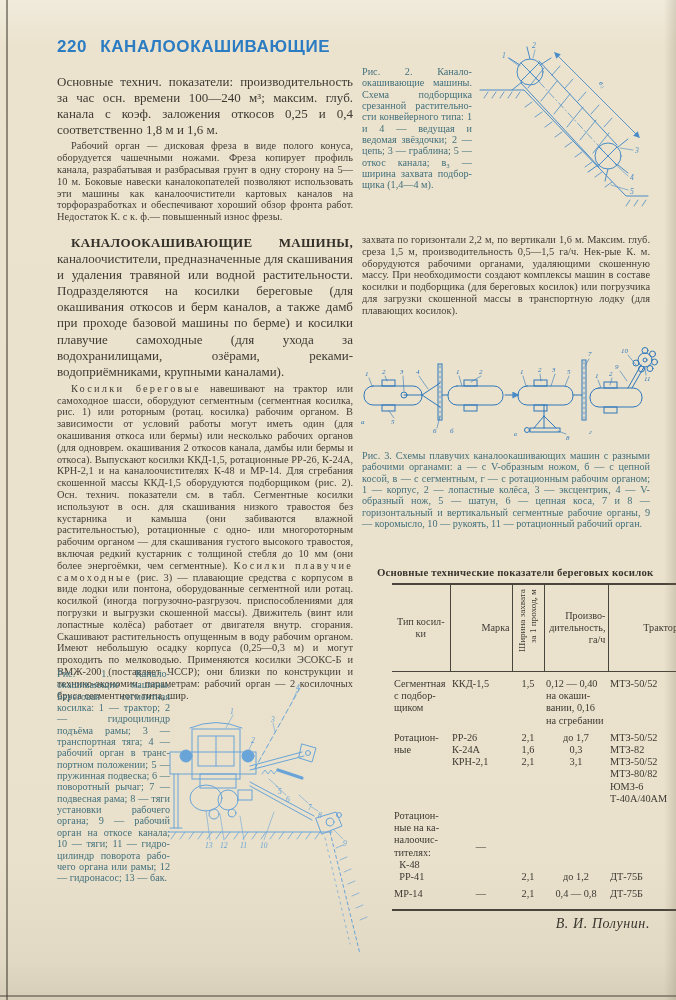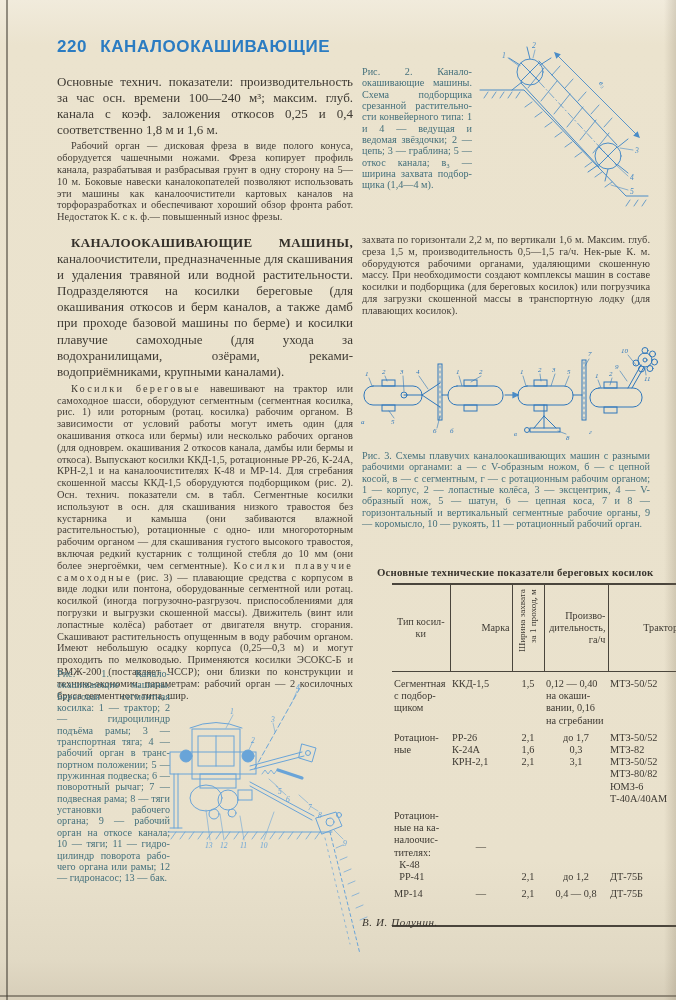--- a/index.html
+++ b/index.html
@@ -34,27 +34,27 @@
   .fig3art{position:absolute;left:358px;top:344px;}
   .ttitle{position:absolute;left:362px;top:566px;width:288px;font-weight:bold;
         font-size:10.8px;color:#39352e;text-align:left;letter-spacing:.2px;margin-left:15px;}
   table.spec{position:absolute;left:362px;top:583px;width:288px;border-collapse:collapse;
         table-layout:fixed;font-size:10.3px;line-height:12.2px;color:#3e3a33;margin-left:30px;}
   table.spec th{border-top:2px solid #4a453c;border-bottom:1.3px solid #4a453c;
         font-weight:normal;padding:2px;height:82px;vertical-align:middle;text-align:center;font-size:10.2px;}
   table.spec th + th{border-left:1px solid #4a453c;text-align:right;}
   table.spec td{padding:2px 2px 3px;vertical-align:top;white-space:pre-line;}
   table.spec tr.r1 td{padding-top:6px;}
-  table.spec tr.last td{border-bottom:2px solid #4a453c;padding-bottom:25px;}
+  table.spec tr.last td{border-bottom:2px solid #4a453c;padding-bottom:9px;}
   .vert{writing-mode:vertical-rl;transform:rotate(180deg);white-space:pre-line;
         margin:0 auto;font-size:9.1px;line-height:11px;height:78px;}
   .tc{text-align:center;} .vb{vertical-align:bottom !important;}
   .vm{vertical-align:middle !important;}
-  .sig{position:absolute;left:362px;top:916px;width:288px;
-        font-style:italic;font-size:11px;color:#39352e;letter-spacing:.6px;}
+  .sig{position:absolute;left:362px;top:916px;width:288px;text-align:right;
+        font-style:italic;font-size:14px;color:#39352e;letter-spacing:.6px;}
   svg{overflow:visible;}
   .flabel{font-family:"Liberation Serif",serif;font-style:italic;font-size:7.6px;}
   .flabel2{font-family:"Liberation Serif",serif;font-style:italic;font-size:7px;}
 </style>
 </head>
 <body>
 
 <div id="page">
   <div class="runhead">
     <span class="num">220</span><span>КАНАЛООКАШИВАЮЩИЕ</span>

